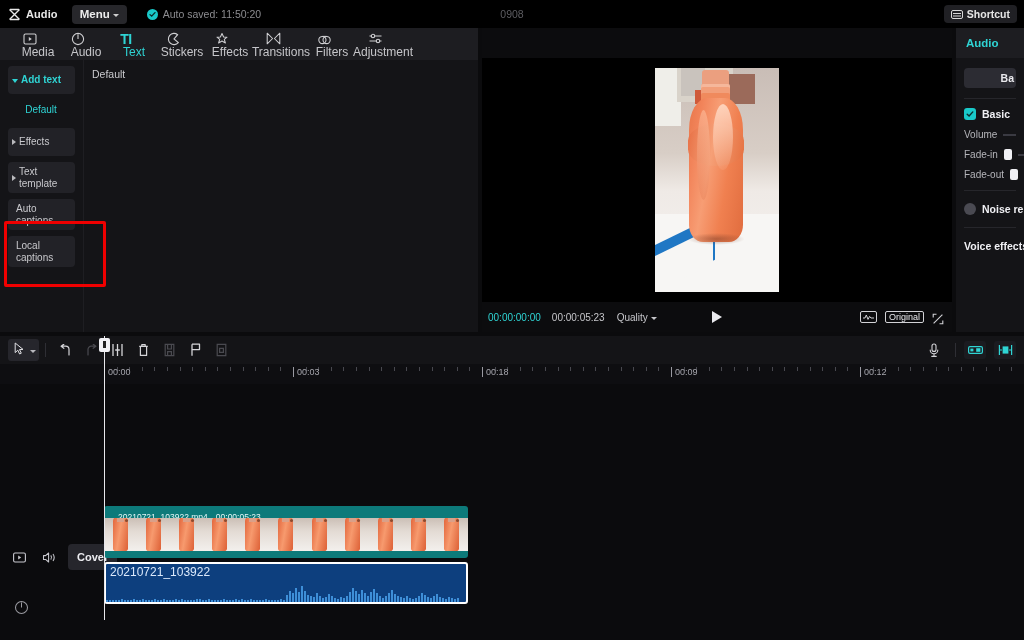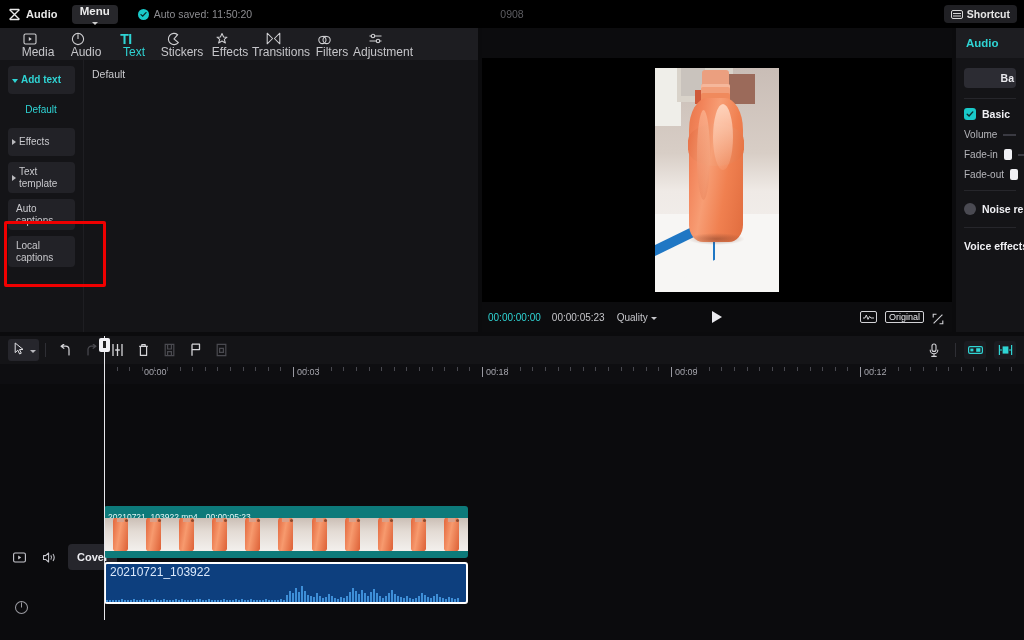--- a/index.html
+++ b/index.html
@@ -18,21 +18,21 @@
     position: absolute; left: 0; top: 0; width: 1024px; height: 28px;
     background: #000; display: flex; align-items: center;
   }
   .logo-wrap { display: flex; align-items: center; gap: 5px; margin-left: 8px; }
   .logo-glyph { width: 13px; height: 13px; position: relative; }
   .logo-glyph svg { display: block; }
   .logo-text { font-size: 11px; font-weight: bold; color: #e8e8e8; letter-spacing: .1px; }
   .menu-btn {
     margin-left: 14px; height: 19px; padding: 0 8px; border-radius: 4px;
     background: #27272b; display: flex; align-items: center; gap: 3px;
-    font-size: 11.5px; font-weight: bold; color: #ececec; cursor: pointer; flex-direction: column;
+    font-size: 11.5px; font-weight: bold; color: #ececec; cursor: pointer;
   }
   .caret-sm { width: 0; height: 0; border-left: 3.2px solid transparent; border-right: 3.2px solid transparent; border-top: 3.6px solid #cfcfcf; margin-top: 2px; }
   .autosave { margin-left: 20px; display: flex; align-items: flex-end; gap: 5px; }
   .check-circle {
     width: 11px; height: 11px; border-radius: 50%; background: #19c9c9;
     display: flex; align-items: center; justify-content: center;
   }
   .check-circle svg { display:block; }
   .autosave-text { font-size: 10.5px; color: #8c8c90; }
   .center-id {
@@ -227,21 +227,21 @@
   #track-headers { position: absolute; left: 0; top: 0; width: 104px; height: 256px; }
   .th-row { position: absolute; left: 0; display: flex; align-items: center; }
   .th-icon { width: 22px; height: 22px; display: flex; align-items: center; justify-content: center; color: #c9c9cf; cursor: pointer; }
   .cover-btn { height: 26px; padding: 0 9px; border-radius: 4px; background: #26262c; display: flex; align-items: center; font-size: 11px; font-weight: bold; color: #ececf0; cursor: pointer; }
 
   .clip { position: absolute; overflow: hidden; cursor: pointer; }
   #video-clip {
     left: 104px; top: 122px; width: 364px; height: 52px; border-radius: 3px;
     background: #0d7a7a;
   }
-  .clip-hdr { position: absolute; left: 0; top: 0; width: 100%; height: 21px; display: flex; align-items: center; gap: 8px; padding-left: 4px; }
+  .clip-hdr { position: absolute; left: 0; top: 0; width: 100%; height: 21px; display: flex; align-items: center; gap: 8px; padding-left: 14px; }
   .clip-name { font-size: 8.5px; color: #e2f6f6; white-space: nowrap; }
   .clip-dur { font-size: 8.5px; color: #e2f6f6; white-space: nowrap; }
   #thumbstrip {
     position: absolute; left: 0; top: 12px; width: 100%; height: 33px;
     display: flex; overflow: hidden;
   }
   .thumb {
     width: 33.1px; height: 33px; flex: 0 0 auto; position: relative; overflow: hidden;
     background: linear-gradient(180deg,#cbbfb6 0%, #e3dbd4 40%, #f3f0ed 100%);
   }
@@ -645,21 +645,21 @@
           <div class="tick" style="left: 819px;"></div>
           <div class="tick" style="left: 831.6px;"></div>
           <div class="tick" style="left: 844.2px;"></div>
           <div class="tick" style="left: 856.8px;"></div>
           <div class="tick" style="left: 869.4px;"></div>
           <div class="tick" style="left: 882px;"></div>
           <div class="tick" style="left: 894.6px;"></div>
           <div class="tick" style="left: 907.2px;"></div>
           <div class="tick" style="left: 919.8px;"></div>
           <div class="tick major" style="left: 0px;"></div>
-          <div class="rlabel" style="left: 4px; margin-left: 36px;">00:00</div>
+          <div class="rlabel" style="left: 4px;">00:00</div>
           <div class="tick major" style="left: 189px;"></div>
           <div class="rlabel" style="left: 193px;">00:03</div>
           <div class="tick major" style="left: 378px;"></div>
           <div class="rlabel" style="left: 382px;">00:18</div>
           <div class="tick major" style="left: 567px;"></div>
           <div class="rlabel" style="left: 571px;">00:09</div>
           <div class="tick major" style="left: 756px;"></div>
           <div class="rlabel" style="left: 760px;">00:12</div>
         </div>
     </div>

